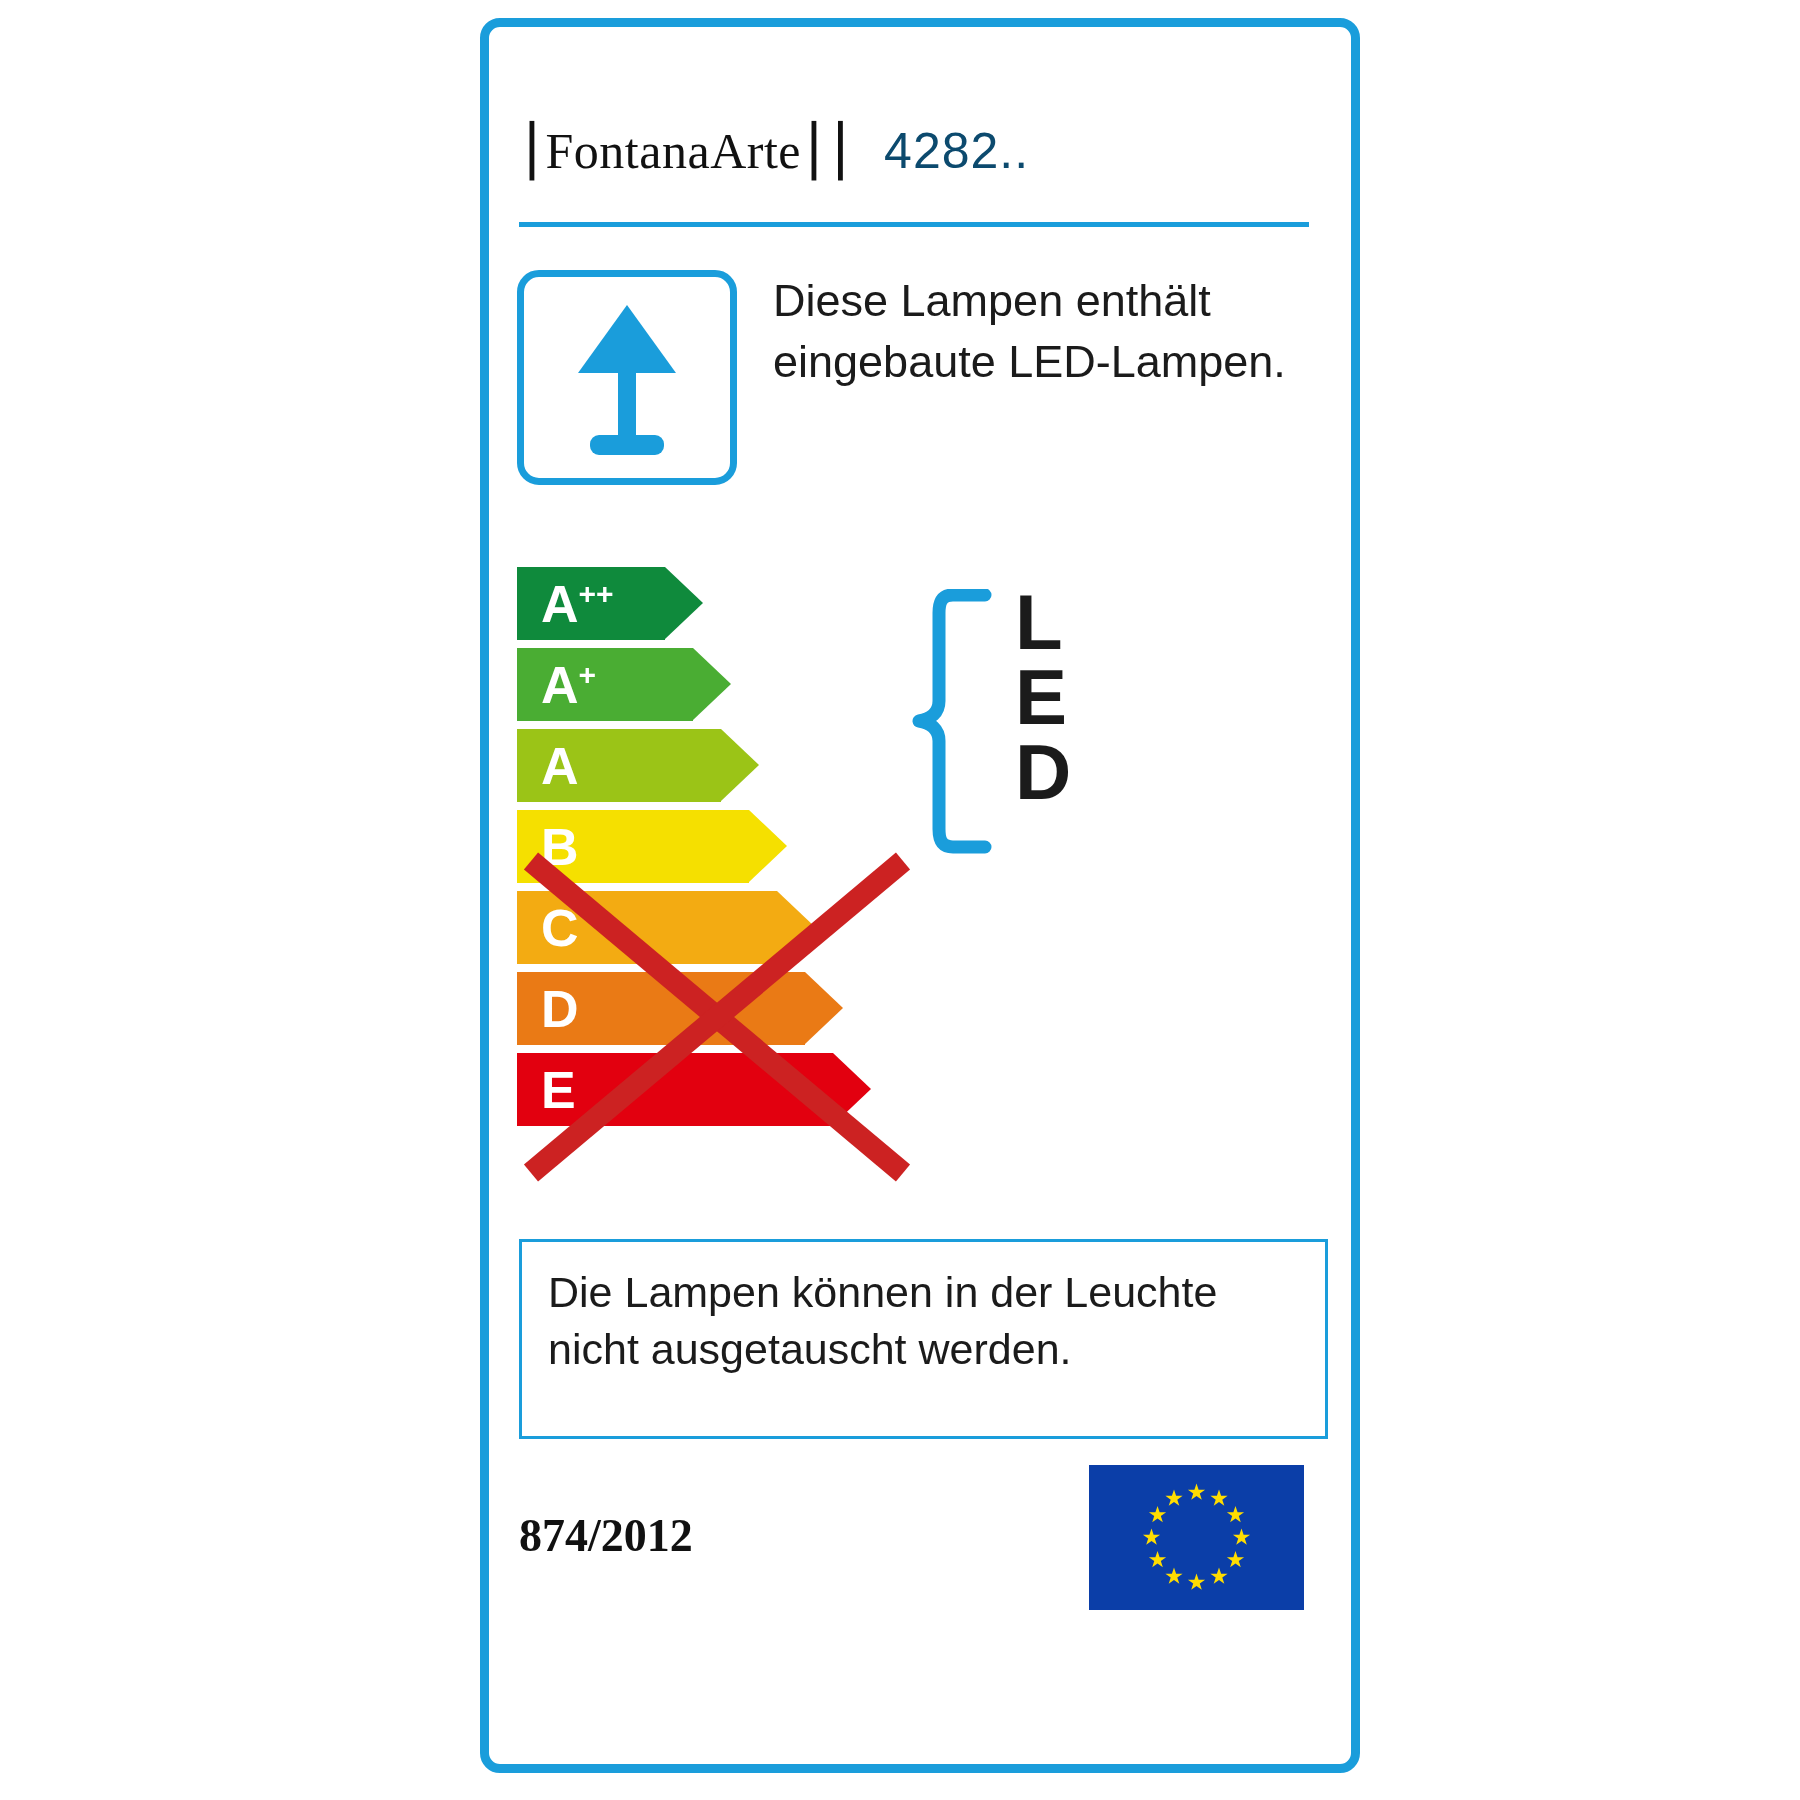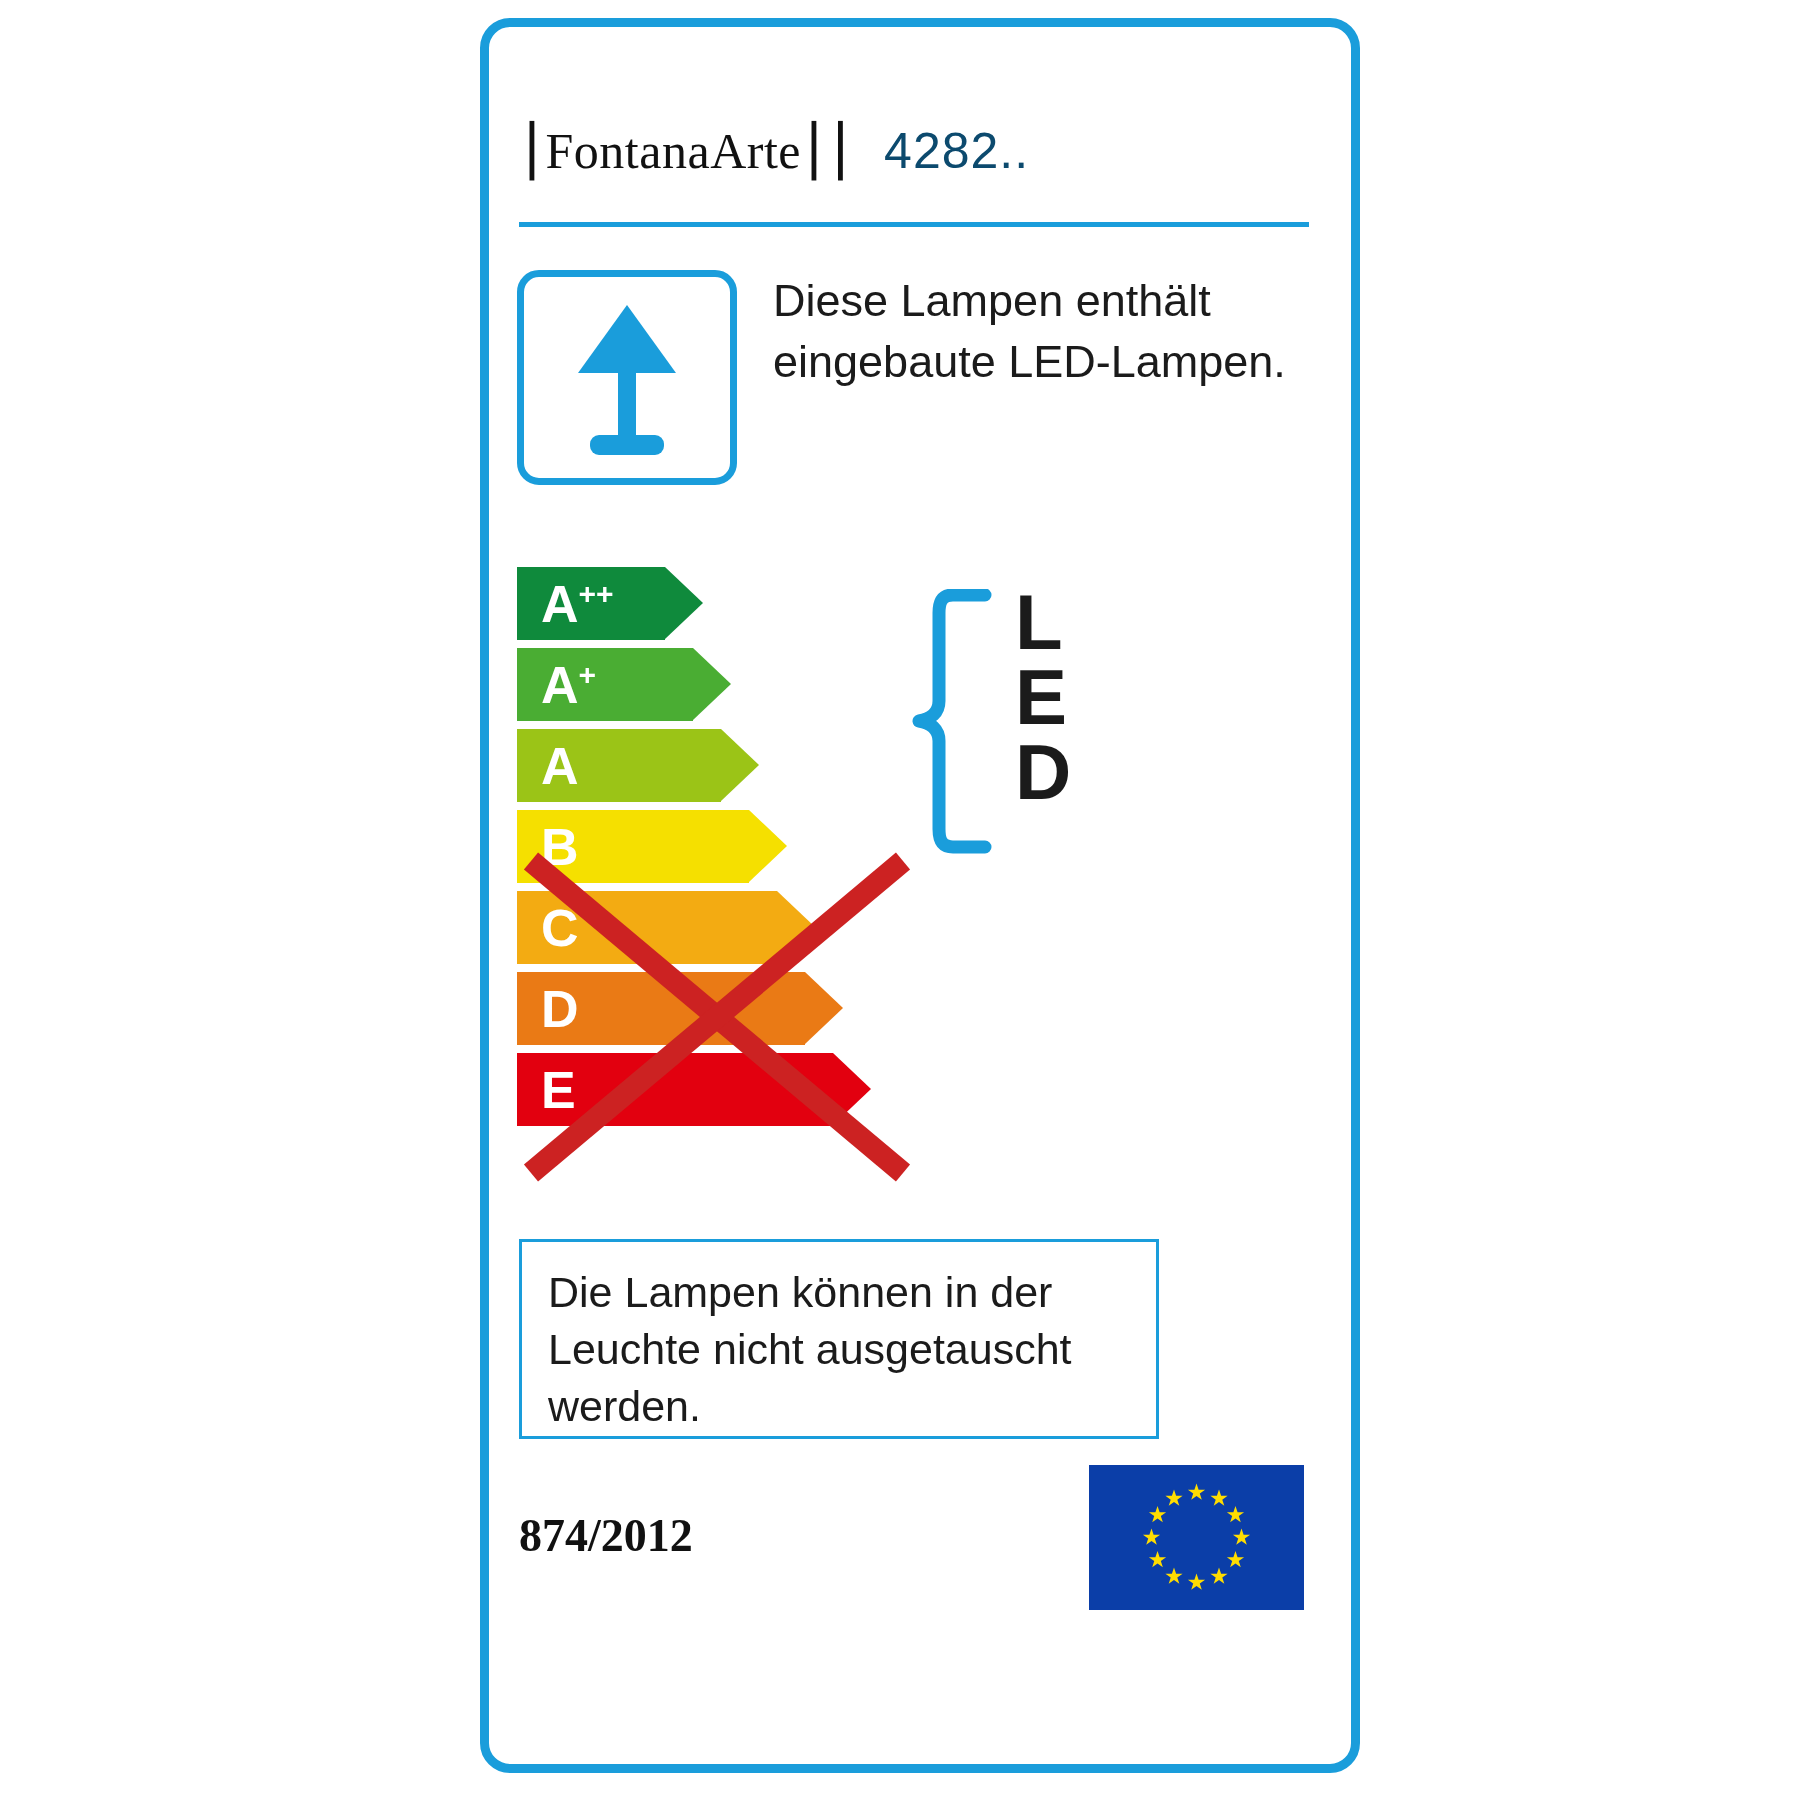--- a/index.html
+++ b/index.html
@@ -15,21 +15,21 @@
     overflow: hidden;
   }
 
   #label-card {
     position: absolute;
     left: 480px;
     top: 18px;
     width: 880px;
     height: 1755px;
     border: 9px solid #1a9ddb;
-    border-radius: 30px;
+    border-radius: 20px;
     box-sizing: border-box;
     background: #ffffff;
   }
 
   
   .brand-row {
     position: absolute;
     left: 30px;
     top: 95px;
     width: 810px;
@@ -164,21 +164,21 @@
     width: 400px;
     height: 340px;
     pointer-events: none;
   }
 
   
   .bottom-box {
     position: absolute;
     left: 30px;
     top: 1212px;
-    width: 640px;
+    width: 809px;
     height: 200px;
     border: 3px solid #1a9ddb;
     box-sizing: border-box;
     padding: 22px 26px 12px 26px;
   }
   .bottom-box p {
     margin: 0;
     font-size: 43px;
     line-height: 1.33;
     color: #1b1b1b;

